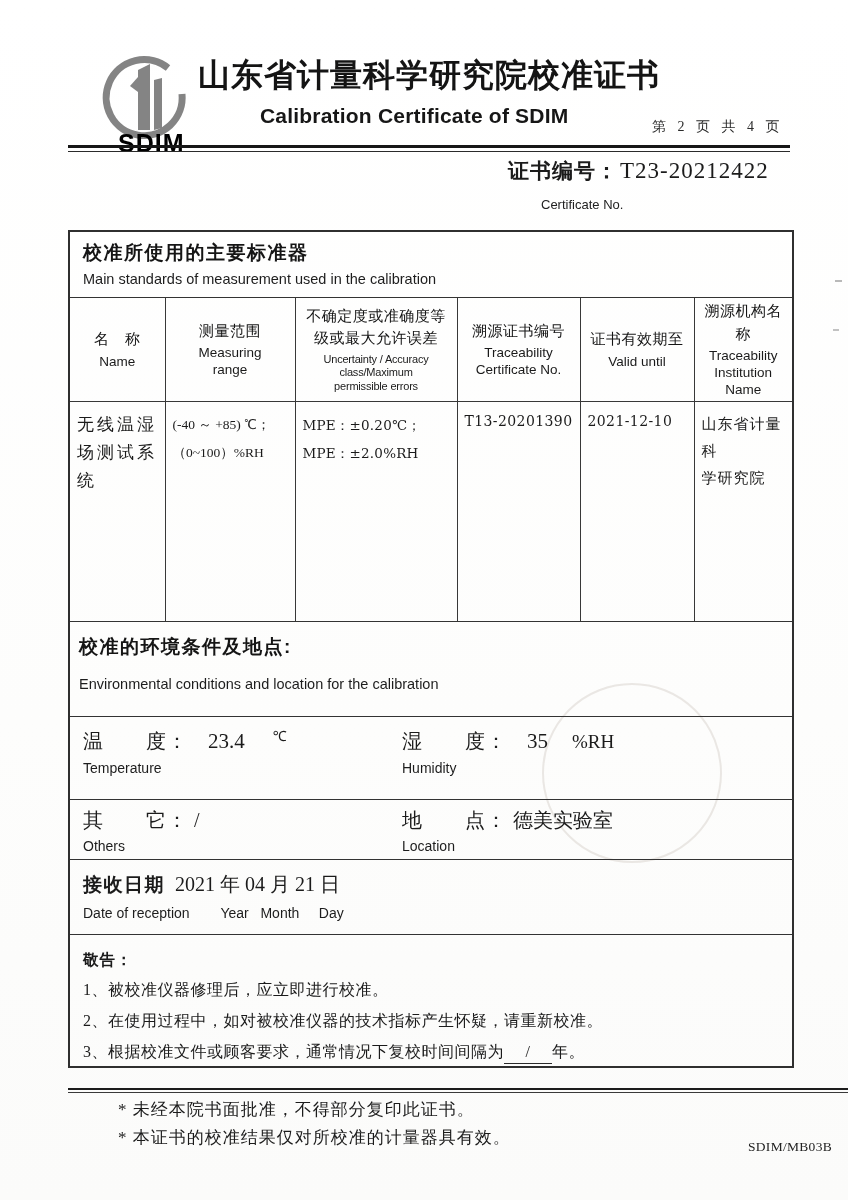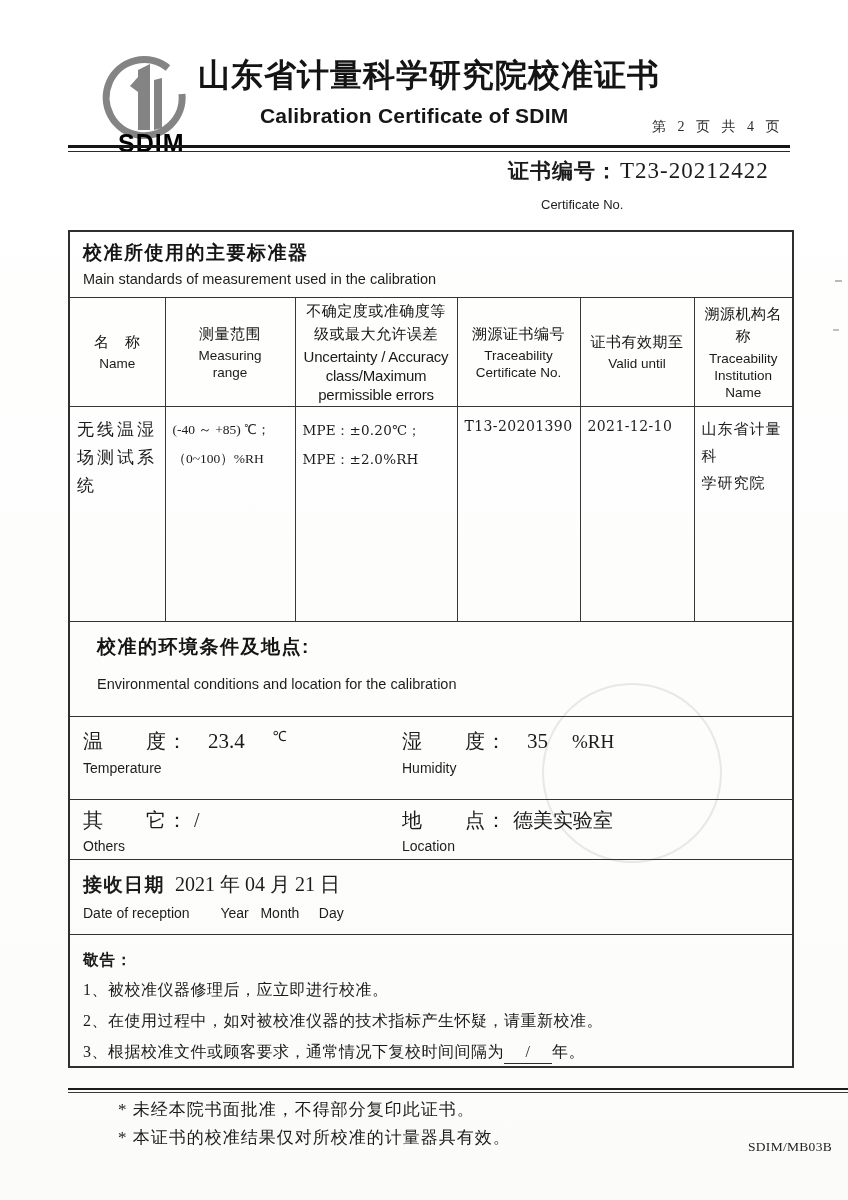--- a/index.html
+++ b/index.html
@@ -37,29 +37,29 @@
   .sec-std { height:65px; padding:9px 13px 0; }
   .sec-title-cn { font:700 19px/1.3 "Liberation Sans", sans-serif; letter-spacing:1.5px; color:#151515; }
   .sec-title-en { font:400 14.5px/1.3 "Liberation Sans", sans-serif; margin-top:4px; color:#1d1d1d; }
 
   .tbl-wrap { height:324px; border-top:1px solid #333; }
   table.std { width:100%; height:323px; border-collapse:collapse; border-style:hidden; table-layout:fixed; }
   table.std th, table.std td { border:1px solid #383838; }
   table.std th { vertical-align:middle; text-align:center; font-weight:400; padding:2px 3px; height:93px; }
   .h-cn { font:400 15px/1.5 "Liberation Serif", serif; letter-spacing:0.5px; white-space:pre-line; color:#141414; }
   .h-en { font:400 13.5px/1.25 "Liberation Sans", sans-serif; white-space:pre-line; margin-top:3px; color:#1a1a1a; }
-  .h-en.small { font-size:15px; letter-spacing:-0.2px; }
+  .h-en.small { font-size:11px; letter-spacing:-0.2px; }
   table.std td { vertical-align:top; padding:9px 7px; }
   .c-name { font:400 17px/1.65 "Liberation Serif", serif; letter-spacing:3px; white-space:pre-line; }
   .c-range { font:400 13.5px/2.1 "Liberation Serif", serif; white-space:pre-line; }
   .c-mpe { font:400 13.5px/2.1 "DejaVu Serif", serif; white-space:pre-line; letter-spacing:0.2px; }
   .c-plain { font:400 14px/1.5 "DejaVu Serif", serif; letter-spacing:0.4px; }
   .c-inst { font:400 15px/1.8 "Liberation Serif", serif; letter-spacing:1px; white-space:pre-line; }
 
-  .sec-env { height:95px; border-top:1px solid #333; padding:13px 27px 0; }
+  .sec-env { height:95px; border-top:1px solid #333; padding:13px 9px 0; }
   .env-cn { font:700 19px/1.3 "Liberation Sans", sans-serif; letter-spacing:1.5px; color:#151515; }
   .env-en { font:400 14.5px/1.3 "Liberation Sans", sans-serif; margin-top:15px; color:#1d1d1d; }
 
   .data-row { position:relative; border-top:1px solid #333; }
   .row-temp { height:83px; }
   .row-others { height:60px; }
   .row-dates { height:75px; }
   .grp-left  { position:absolute; left:13px; top:12px; white-space:nowrap; }
   .grp-right { position:absolute; left:332px; top:12px; white-space:nowrap; }
   .row-others .grp-left, .row-others .grp-right { top:8px; }

